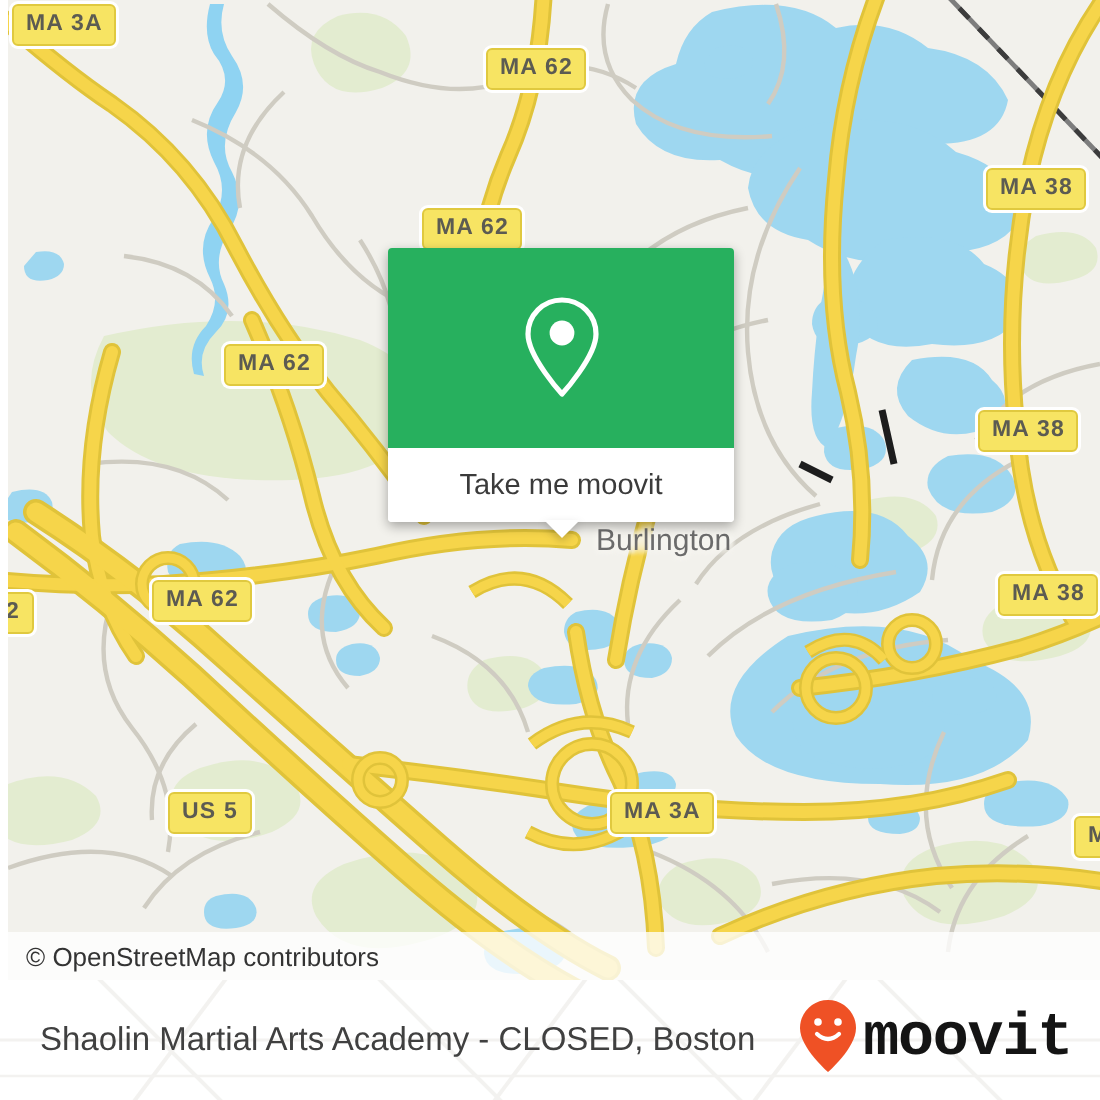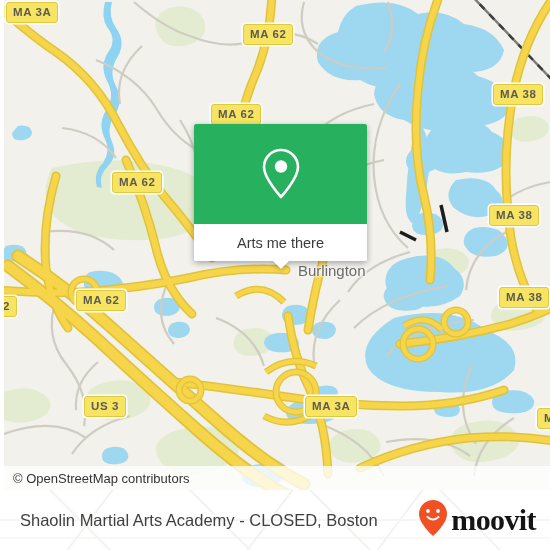--- a/index.html
+++ b/index.html
@@ -160,21 +160,21 @@
     display: flex;
     align-items: center;
     gap: 3px;
   }
   #moovit-word {
     color: #141414;
     font-size: 30px;
     font-weight: bold;
     letter-spacing: -0.6px;
     line-height: 1;
-    font-family: Liberation Serif, serif;
+    font-family: Liberation Mono, monospace;
   }
 </style>
 </head>
 <body>
 
 <div id="map-root">
 
   <svg id="map-svg" viewBox="0 0 550 490">
     <defs>
       <clipPath id="mapclip">
@@ -354,37 +354,37 @@
 
   <div class="shield" style="left:2px;  top:2px;">MA 3A</div>
   <div class="shield" style="left:239px;top:24px;">MA 62</div>
   <div class="shield" style="left:207px;top:104px;">MA 62</div>
   <div class="shield" style="left:489px;top:84px;">MA 38</div>
   <div class="shield" style="left:108px;top:172px;">MA 62</div>
   <div class="shield" style="left:485px;top:205px;">MA 38</div>
   <div class="shield" style="left:-8px; top:296px;">2</div>
   <div class="shield" style="left:72px; top:290px;">MA 62</div>
   <div class="shield" style="left:495px;top:287px;">MA 38</div>
-  <div class="shield" style="left:80px; top:396px;">US 3</div>
+  <div class="shield" style="left:80px; top:396px;">US 5</div>
   <div class="shield" style="left:301px;top:396px;">MA 3A</div>
   <div class="shield" style="left:533px;top:408px;">MA</div>
 
   <div class="place-label" style="left:268px; top:262px;">Burlington</div>
   <div class="place-label" style="left:524px; top:466px;">Wo</div>
 
   <div id="popup-card">
     <div id="popup-green">
       <span>
         <svg width="44" height="54" viewBox="0 0 44 54" aria-hidden="true">
           <path d="M22 3 C12.6 3 5 10.6 5 20 C5 31.5 22 50 22 50 C22 50 39 31.5 39 20 C39 10.6 31.4 3 22 3 Z" fill="none" stroke="#ffffff" stroke-width="2.6" stroke-linejoin="round"></path>
           <circle cx="22" cy="19.5" r="6.2" fill="#ffffff"></circle>
         </svg>
       </span>
     </div>
-    <div id="popup-action">Arts me there</div>
+    <div id="popup-action">Take me moovit</div>
     <div id="popup-tail"></div>
   </div>
 
   <div id="attribution">
     <span>© OpenStreetMap contributors</span>
   </div>
 </div>
 
 <div id="footer">
   <svg id="footer-watermark" viewBox="0 0 550 60">

